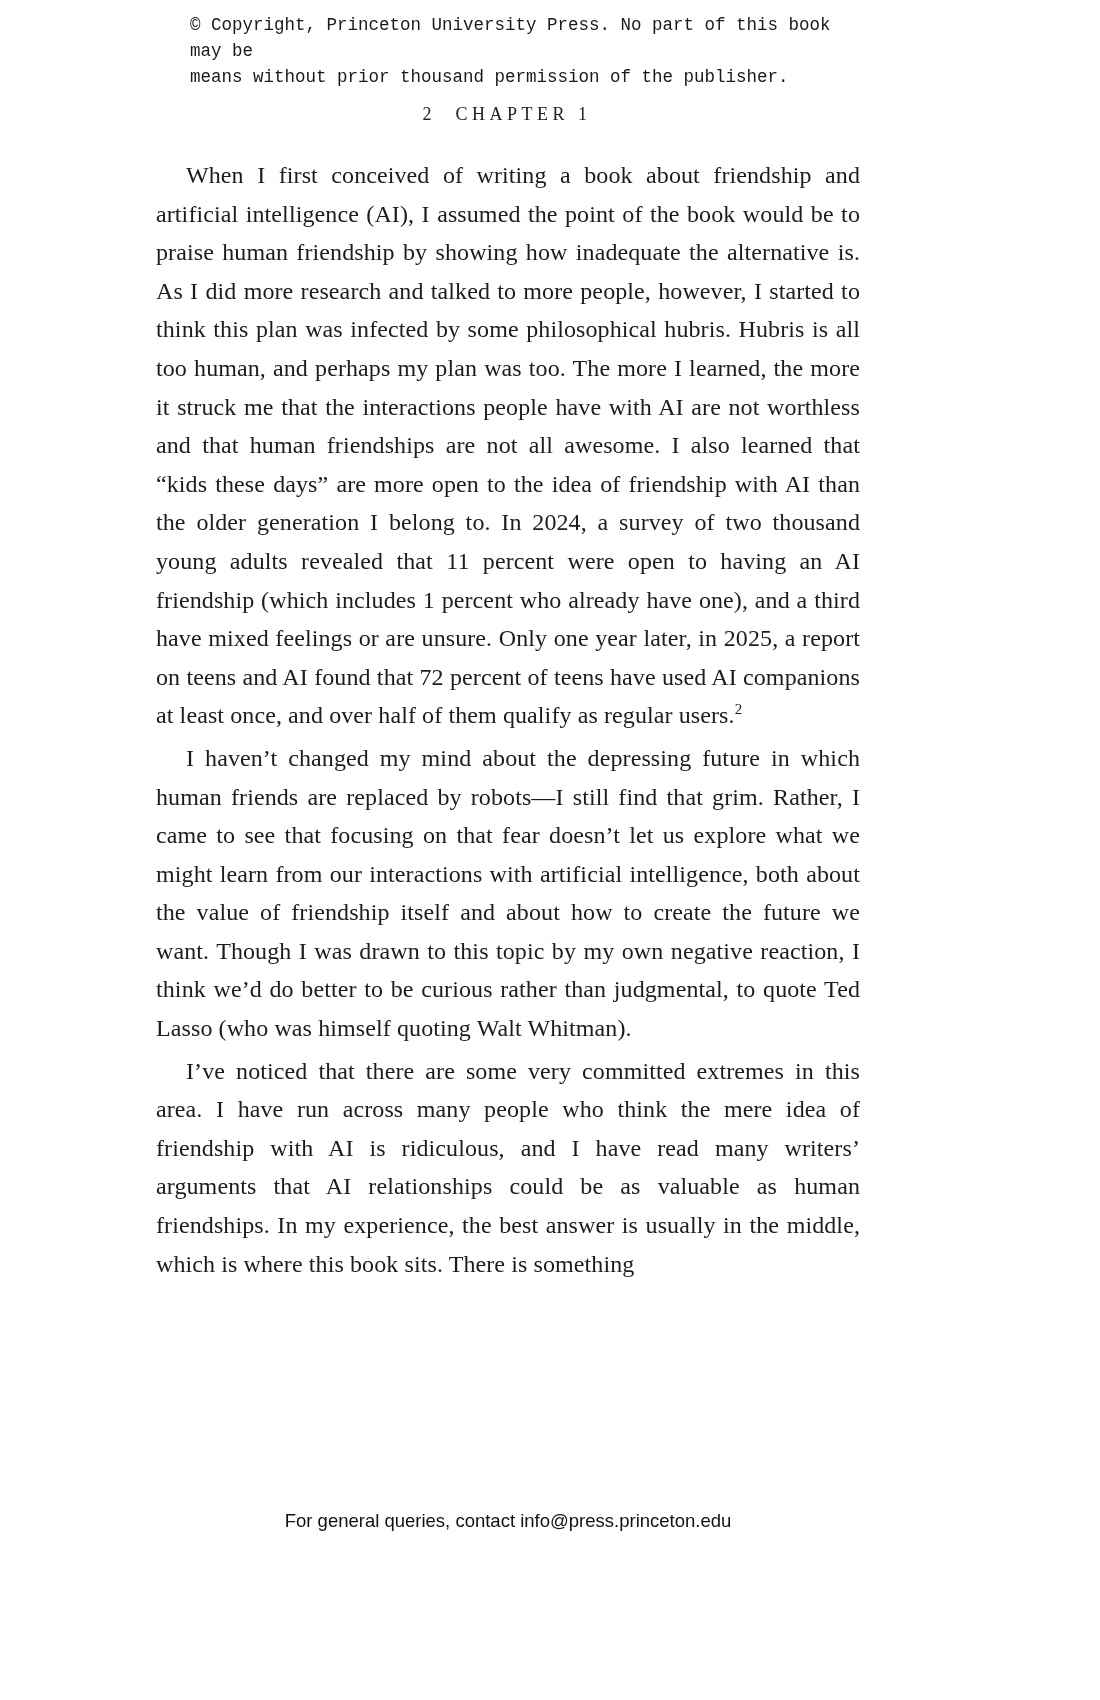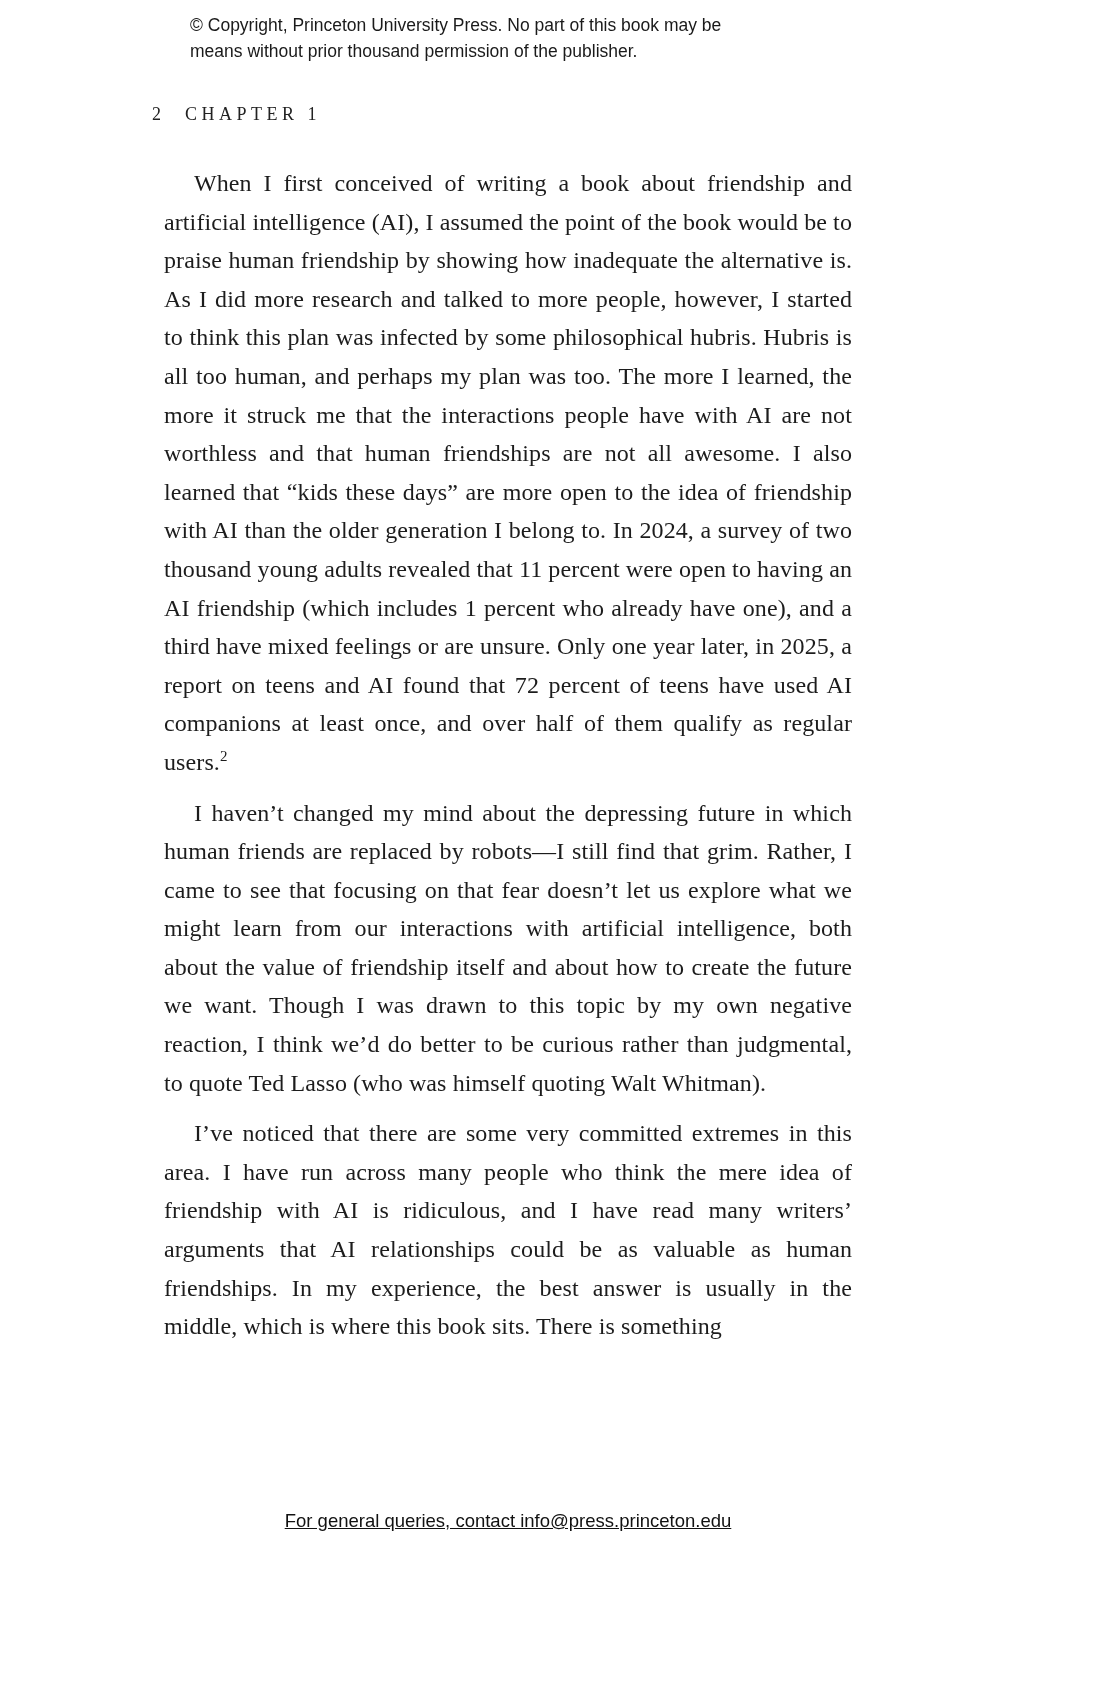--- a/index.html
+++ b/index.html
@@ -14,49 +14,50 @@
     background: #ffffff;
     color: #111111;
     overflow: hidden;
     font-family: "Liberation Serif", serif;
   }
   .copyright {
     position: absolute;
     left: 190px;
     top: 12px;
     width: 660px;
-    font-family: Liberation Sans, sans-serif;
+    font-family: Liberation Mono, monospace;
     font-size: 17.5px;
     line-height: 26px;
     color: #1a1a1a;
   }
   .running-head {
     position: absolute;
     left: 152px;
     top: 104px;
     width: 710px;
+    text-align: center;
     font-size: 18px;
     color: #222222;
   }
   .running-head .pagenum {
     letter-spacing: 2px;
     margin-right: 22px;
   }
   .running-head .chapter {
     letter-spacing: 4.5px;
     text-transform: uppercase;
   }
   .body-text {
     position: absolute;
     left: 152px;
     top: 152px;
     width: 712px;
   }
   .para {
-    margin: 12px;
+    margin: 4px;
     font-size: 24px;
     line-height: 38.6px;
     text-align: justify;
     text-indent: 30px;
     color: #1c1c1c;
     letter-spacing: 0.1px;
   }
   .fn {
     font-size: 15px;
     line-height: 0;
@@ -64,21 +65,20 @@
   }
   .footer {
     position: absolute;
     left: 152px;
     top: 1510px;
     width: 712px;
     text-align: center;
     font-family: "Liberation Sans", sans-serif;
     font-size: 18.5px;
     color: #111111;
-    text-decoration: underline;
   }
 </style>
 </head>
 <body>
 
 <div class="page">
 
   <div class="copyright">
     <div>© Copyright, Princeton University Press. No part of this book may be</div>
     <div>means without prior thousand permission of the publisher.</div>

